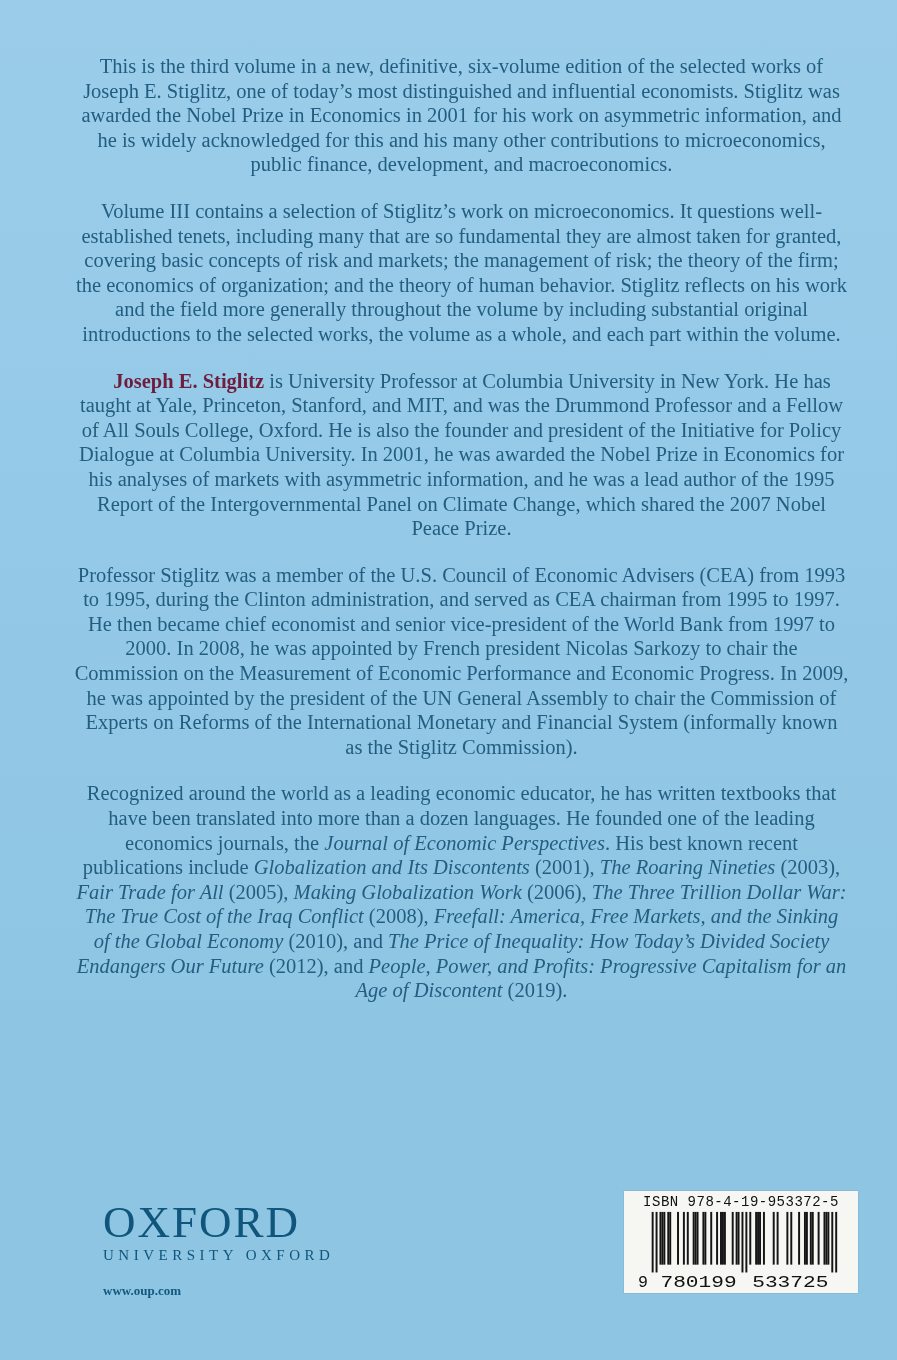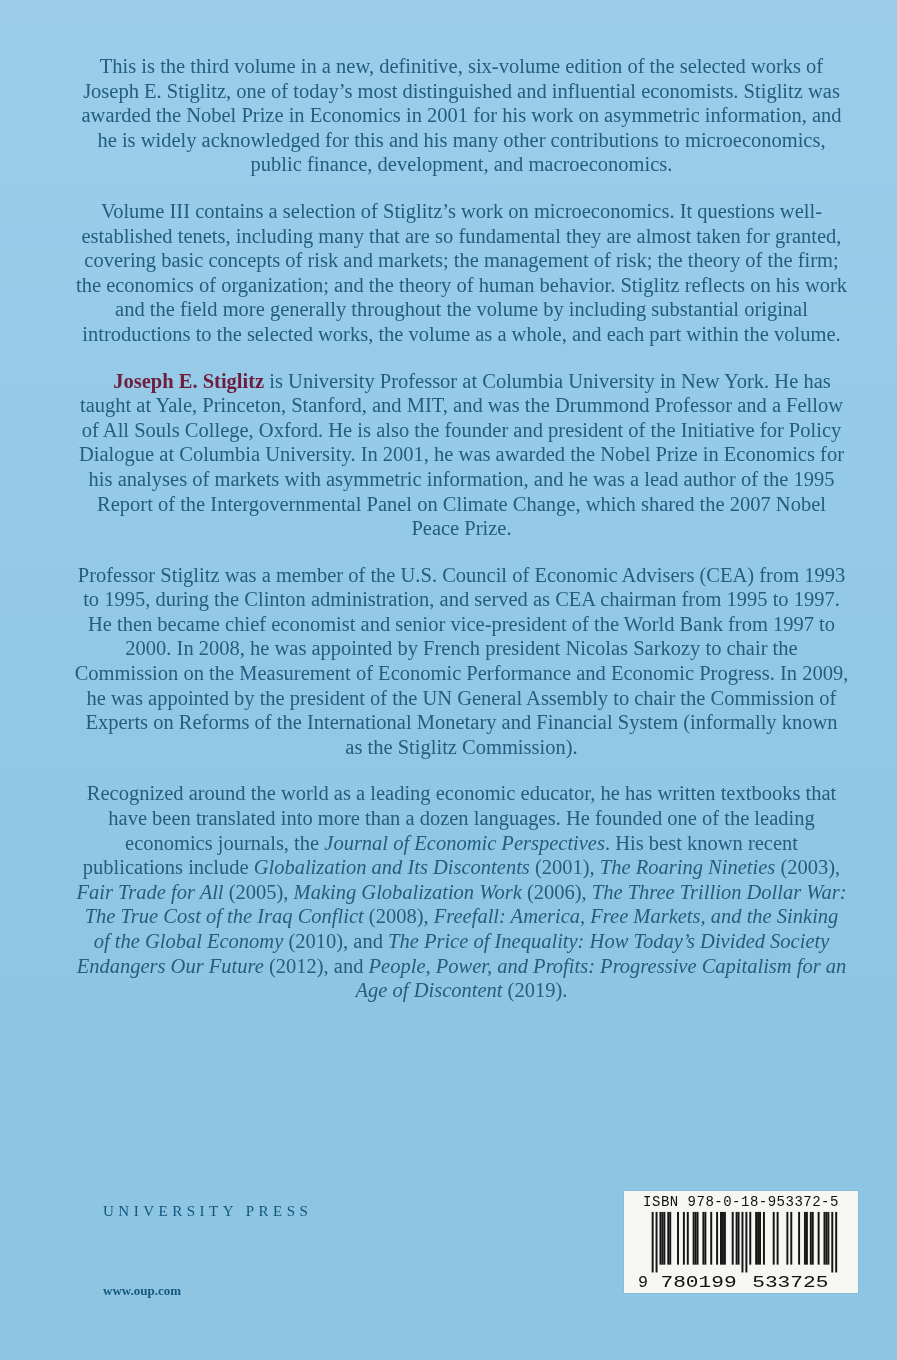--- a/index.html
+++ b/index.html
@@ -81,27 +81,28 @@
 
   <div class="text-block">
     <p><span>This is the third volume in a new, definitive, six-volume edition of the selected works of Joseph E. Stiglitz, one of today’s most distinguished and influential economists. Stiglitz was awarded the Nobel Prize in Economics in 2001 for his work on asymmetric information, and he is widely acknowledged for this and his many other contributions to microeconomics, public finance, development, and macroeconomics.</span></p>
     <p><span>Volume III contains a selection of Stiglitz’s work on microeconomics. It questions well-established tenets, including many that are so fundamental they are almost taken for granted, covering basic concepts of risk and markets; the management of risk; the theory of the firm; the economics of organization; and the theory of human behavior. Stiglitz reflects on his work and the field more generally throughout the volume by including substantial original introductions to the selected works, the volume as a whole, and each part within the volume.</span></p>
     <p><span class="run-bold-maroon">Joseph E. Stiglitz</span><span> is University Professor at Columbia University in New York. He has taught at Yale, Princeton, Stanford, and MIT, and was the Drummond Professor and a Fellow of All Souls College, Oxford. He is also the founder and president of the Initiative for Policy Dialogue at Columbia University. In 2001, he was awarded the Nobel Prize in Economics for his analyses of markets with asymmetric information, and he was a lead author of the 1995 Report of the Intergovernmental Panel on Climate Change, which shared the 2007 Nobel Peace Prize.</span></p>
     <p><span>Professor Stiglitz was a member of the U.S. Council of Economic Advisers (CEA) from 1993 to 1995, during the Clinton administration, and served as CEA chairman from 1995 to 1997. He then became chief economist and senior vice-president of the World Bank from 1997 to 2000. In 2008, he was appointed by French president Nicolas Sarkozy to chair the Commission on the Measurement of Economic Performance and Economic Progress. In 2009, he was appointed by the president of the UN General Assembly to chair the Commission of Experts on Reforms of the International Monetary and Financial System (informally known as the Stiglitz Commission).</span></p>
     <p><span>Recognized around the world as a leading economic educator, he has written textbooks that have been translated into more than a dozen languages. He founded one of the leading economics journals, the </span><span class="run-italic">Journal of Economic Perspectives</span><span>. His best known recent publications include </span><span class="run-italic">Globalization and Its Discontents</span><span> (2001), </span><span class="run-italic">The Roaring Nineties</span><span> (2003), </span><span class="run-italic">Fair Trade for All</span><span> (2005), </span><span class="run-italic">Making Globalization Work</span><span> (2006), </span><span class="run-italic">The Three Trillion Dollar War: The True Cost of the Iraq Conflict</span><span> (2008), </span><span class="run-italic">Freefall: America, Free Markets, and the Sinking of the Global Economy</span><span> (2010), and </span><span class="run-italic">The Price of Inequality: How Today’s Divided Society Endangers Our Future</span><span> (2012), and </span><span class="run-italic">People, Power, and Profits: Progressive Capitalism for an Age of Discontent</span><span> (2019).</span></p>
   </div>
 
   <div class="publisher">
-    <div class="press-line">UNIVERSITY PRESS</div>
+    <div class="wordmark">OXFORD</div>
+    <div class="press-line">UNIVERSITY OXFORD</div>
   </div>
 
   <div class="website">www.oup.com</div>
 
   <div class="barcode-box">
-    <div class="isbn-label">ISBN 978-0-18-953372-5</div>
+    <div class="isbn-label">ISBN 978-4-19-953372-5</div>
     <svg id="ean13" width="206" height="78" viewBox="0 0 211 78" xmlns="http://www.w3.org/2000/svg">
         <rect x="14" y="0" width="2" height="62" fill="#151515"></rect>
         <rect x="18" y="0" width="2" height="62" fill="#151515"></rect>
         <rect x="22" y="0" width="2" height="54" fill="#151515"></rect>
         <rect x="24" y="0" width="2" height="54" fill="#151515"></rect>
         <rect x="26" y="0" width="2" height="54" fill="#151515"></rect>
         <rect x="30" y="0" width="2" height="54" fill="#151515"></rect>
         <rect x="32" y="0" width="2" height="54" fill="#151515"></rect>
         <rect x="40" y="0" width="2" height="54" fill="#151515"></rect>
         <rect x="46" y="0" width="2" height="54" fill="#151515"></rect>

